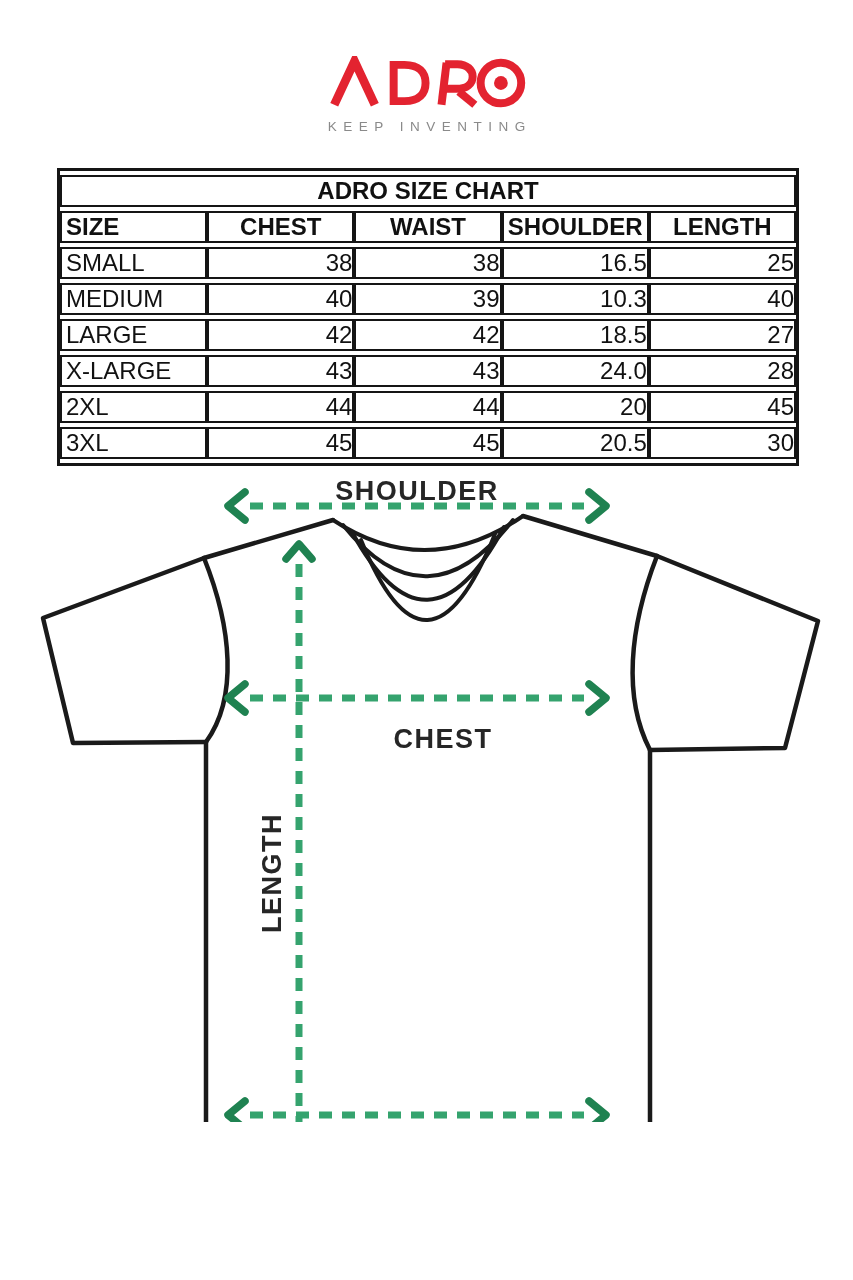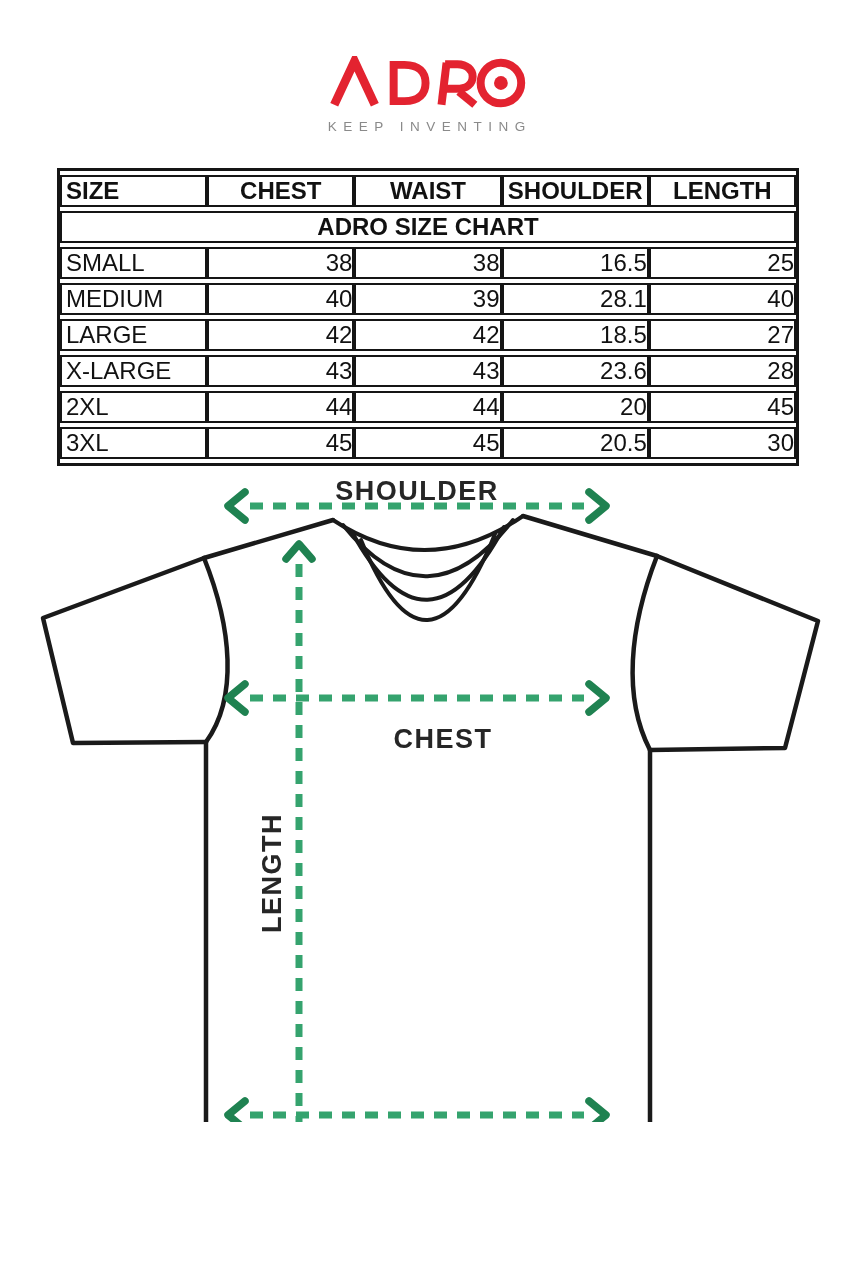--- a/index.html
+++ b/index.html
@@ -57,55 +57,55 @@
       </g>
       <circle cx="240" cy="36" r="9.5" fill="#e32330" stroke="none"></circle>
     </svg>
     <div class="tagline">KEEP INVENTING</div>
   </div>
 
   <div class="table-wrap">
     <table class="size-chart">
       <tbody>
         <tr>
+          <td class="title-cell" colspan="5">ADRO SIZE CHART</td>
+        </tr>
+        <tr>
           <td class="head-cell size-col">SIZE</td>
           <td class="head-cell">CHEST</td>
           <td class="head-cell">WAIST</td>
           <td class="head-cell">SHOULDER</td>
           <td class="head-cell">LENGTH</td>
-        </tr>
-        <tr>
-          <td class="title-cell" colspan="5">ADRO SIZE CHART</td>
         </tr>
         <tr>
           <td class="size-col">SMALL</td>
           <td class="num-cell">38</td>
           <td class="num-cell">38</td>
           <td class="num-cell">16.5</td>
           <td class="num-cell">25</td>
         </tr>
         <tr>
           <td class="size-col">MEDIUM</td>
           <td class="num-cell">40</td>
           <td class="num-cell">39</td>
-          <td class="num-cell">28.1</td>
+          <td class="num-cell">10.3</td>
           <td class="num-cell">40</td>
         </tr>
         <tr>
           <td class="size-col">LARGE</td>
           <td class="num-cell">42</td>
           <td class="num-cell">42</td>
           <td class="num-cell">18.5</td>
           <td class="num-cell">27</td>
         </tr>
         <tr>
           <td class="size-col">X-LARGE</td>
           <td class="num-cell">43</td>
           <td class="num-cell">43</td>
-          <td class="num-cell">23.6</td>
+          <td class="num-cell">24.0</td>
           <td class="num-cell">28</td>
         </tr>
         <tr>
           <td class="size-col">2XL</td>
           <td class="num-cell">44</td>
           <td class="num-cell">44</td>
           <td class="num-cell">20</td>
           <td class="num-cell">45</td>
         </tr>
         <tr>

